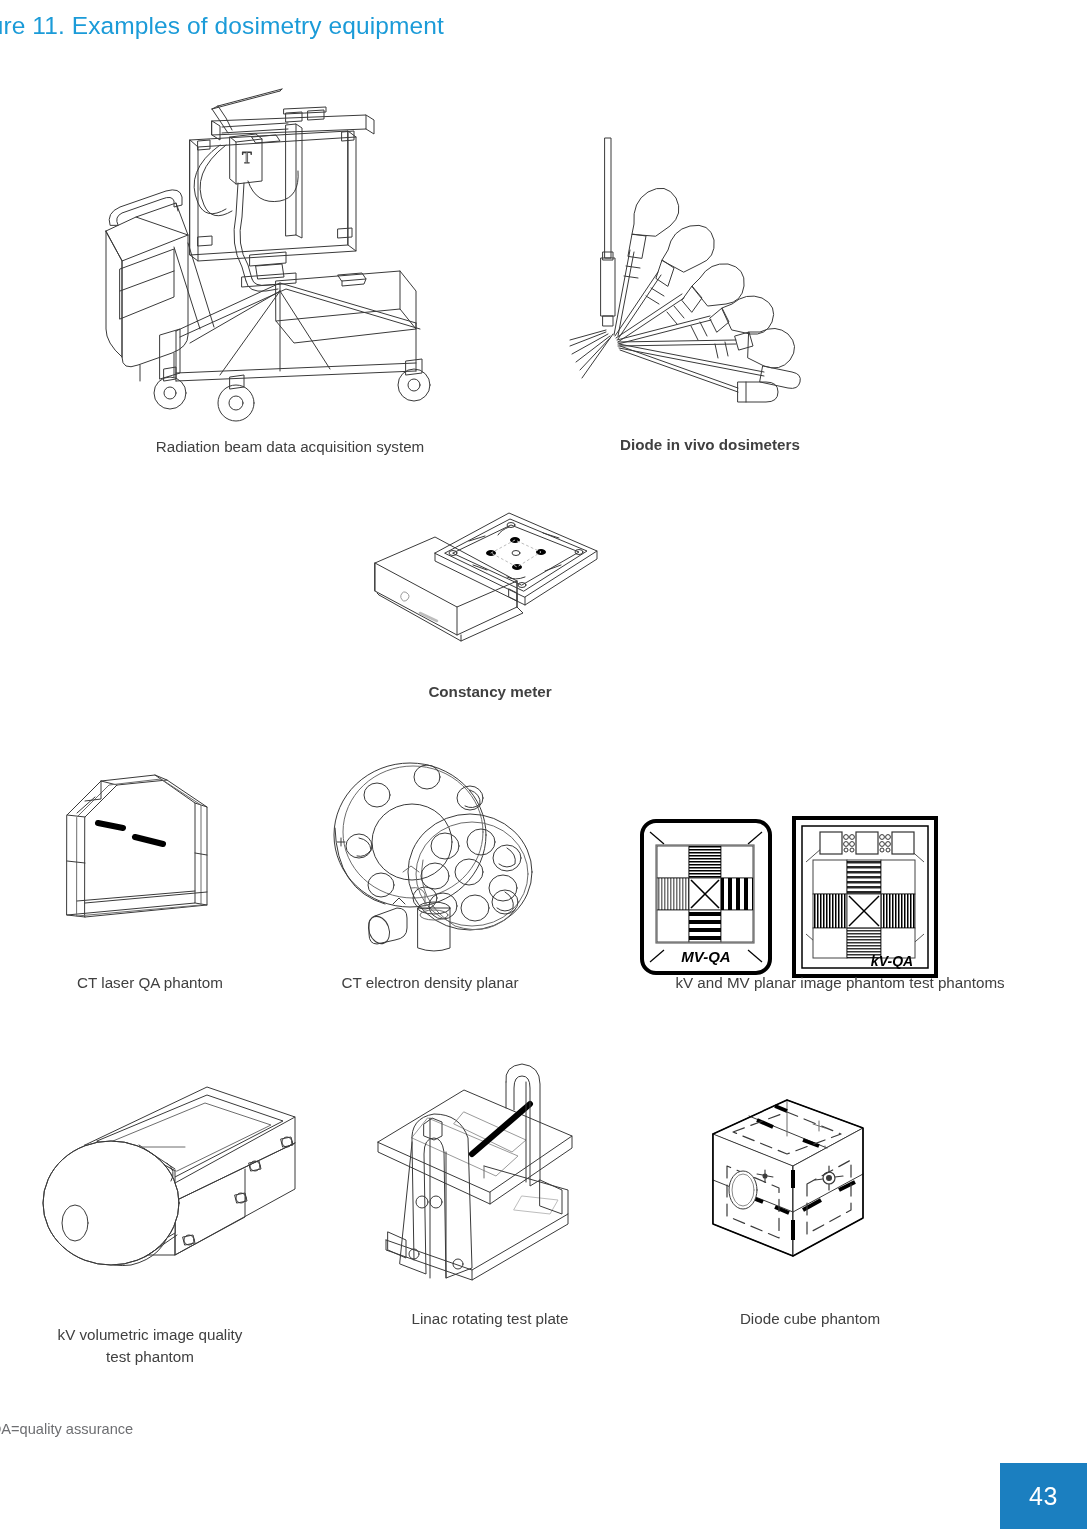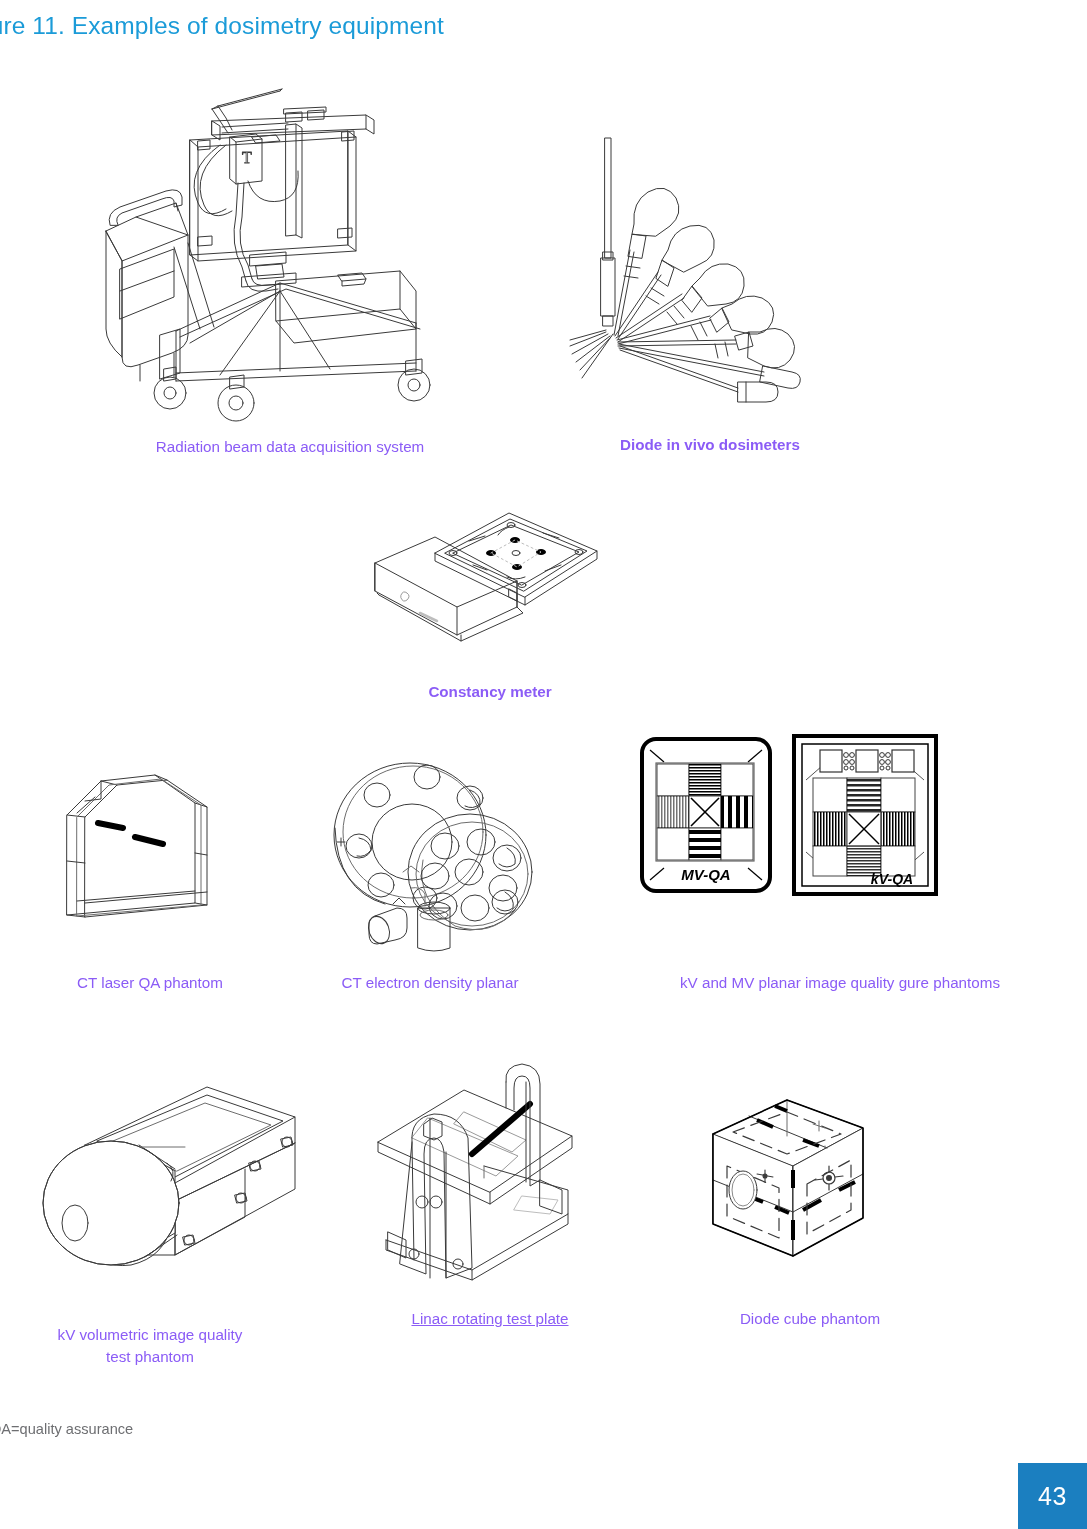--- a/index.html
+++ b/index.html
@@ -26,41 +26,41 @@
     letter-spacing: 0.1px;
     color: #1b9bd8;
     white-space: nowrap;
   }
 
   
   .caption {
     position: absolute;
     font-size: 15.2px;
     line-height: 1.45;
-    color: #8b5cf6;
+    color: #404040;
     text-align: center;
     white-space: pre-line;
   }
 
   
   .footnote {
     position: absolute;
     left: -10px;
     bottom: 92px;
     font-size: 14.6px;
     color: #6d6e71;
     white-space: nowrap;
   }
 
   
   .page-badge {
     position: absolute;
     right: 0;
     bottom: 0;
-    width: 69px;
+    width: 87px;
     height: 66px;
     background: #1b7fc0;
     color: #ffffff;
     display: flex;
     align-items: center;
     justify-content: center;
     font-size: 25px;
     letter-spacing: 0.5px;
   }
 
@@ -390,21 +390,21 @@
 
       <path d="M96 128 Q106 126 110 134 L110 146" stroke="#6d6d6d"></path>
 
       <path d="M78 144 L84 138 L90 144"></path>
       <path d="M88 112 L96 106 L104 112" stroke="#6d6d6d"></path>
     </g>
   </svg>
 </div>
 <div class="caption" style="left:300px; top:972px; width:260px;">CT electron density planar</div>
 
-<div class="illus" style="left:640px; top:734px;text-decoration:underline;">
+<div class="illus" style="left:640px; top:816px;text-decoration:underline;">
   <svg width="300" height="165" viewBox="0 0 300 165">
     <defs>
       <pattern id="h-coarse" width="8" height="8" patternUnits="userSpaceOnUse">
         <rect width="8" height="4" fill="#000"></rect>
       </pattern>
       <pattern id="h-med" width="5" height="5" patternUnits="userSpaceOnUse">
         <rect width="5" height="2.5" fill="#000"></rect>
       </pattern>
       <pattern id="h-fine" width="3" height="3" patternUnits="userSpaceOnUse">
         <rect width="3" height="1.5" fill="#000"></rect>
@@ -506,21 +506,21 @@
 
       <g stroke="#000" stroke-width="1.4" fill="none">
         <path d="M209 80 L239 110"></path>
         <path d="M239 80 L209 110"></path>
       </g>
 
       <text class="qa-label" x="252" y="150" font-size="14" text-anchor="middle">kV-QA</text>
     </g>
   </svg>
 </div>
-<div class="caption" style="left:600px; top:972px; width:480px;">kV and MV planar image quality gure phantoms</div>
+<div class="caption" style="left:600px; top:972px; width:480px;">kV and MV planar image phantom test phantoms</div>
 
 <div class="illus" style="left:35px; top:1085px;">
   <svg width="280" height="200" viewBox="0 0 280 200">
     <g class="ln-thin">
 
       <path d="M50 60 L172 2 L260 32 L140 98 Z"></path>
       <path d="M50 60 L50 78 L140 116 L140 98"></path>
       <path d="M260 32 L260 58 L140 116"></path>
       <path d="M62 56 L172 10 L248 36 L140 92 Z"></path>
 
@@ -594,21 +594,21 @@
       <path d="M14 158 L14 168 L100 198"></path>
       <path d="M112 84 L112 96" stroke="#6d6d6d"></path>
       <path d="M150 114 L186 118 L178 132 L142 128 Z" stroke="#bdbdbd"></path>
 
       <path d="M168 98 L190 108 L190 132 L168 124 Z"></path>
 
       <path d="M16 150 L34 158 L34 176 L16 168 Z"></path>
     </g>
   </svg>
 </div>
-<div class="caption" style="left:350px; top:1308px; width:280px;text-decoration:underline;">Linac rotating test plate</div>
+<div class="caption" style="left:350px; top:1308px; width:280px;">Linac rotating test plate</div>
 
 <div class="illus" style="left:695px; top:1092px;">
   <svg width="185" height="180" viewBox="0 0 185 180">
     <g class="ln-thin">
 
       <path d="M18 42 L92 8 L168 36 L98 74 Z" fill="#fff"></path>
 
       <path d="M18 42 L98 74 L98 164 L18 132 Z" fill="#fff"></path>
 
       <path d="M98 74 L168 36 L168 126 L98 164 Z" fill="#fff"></path>

